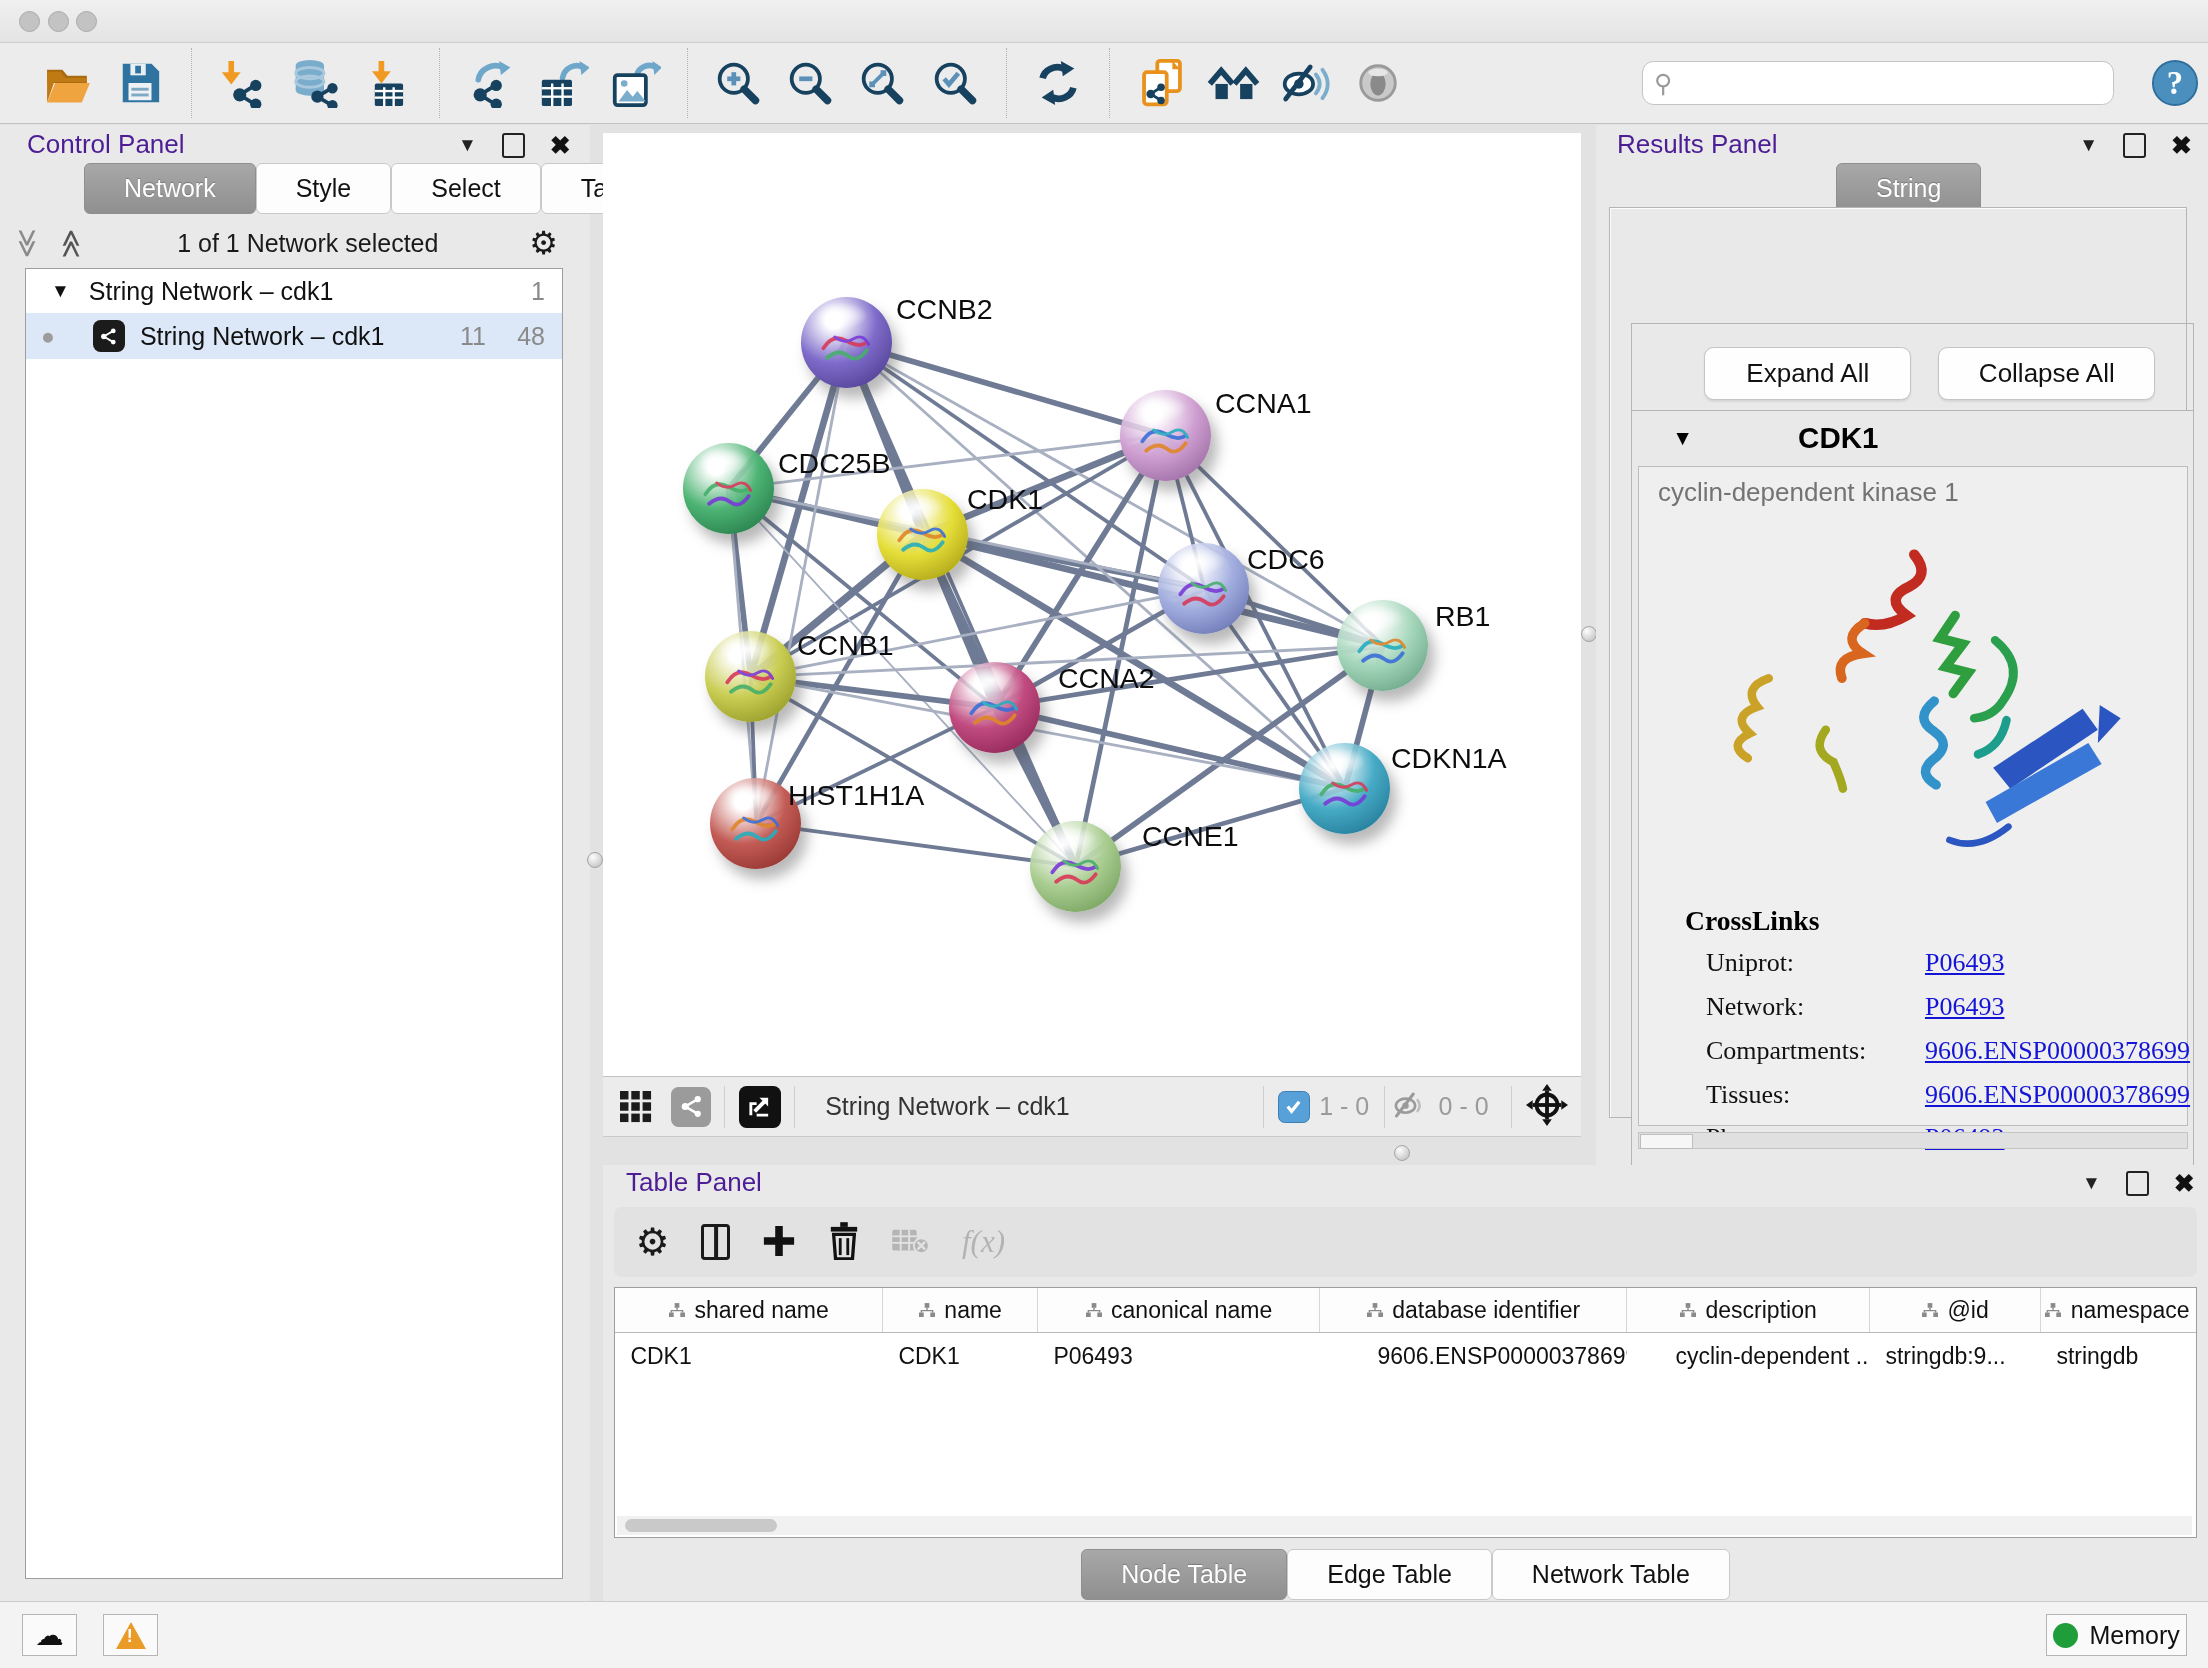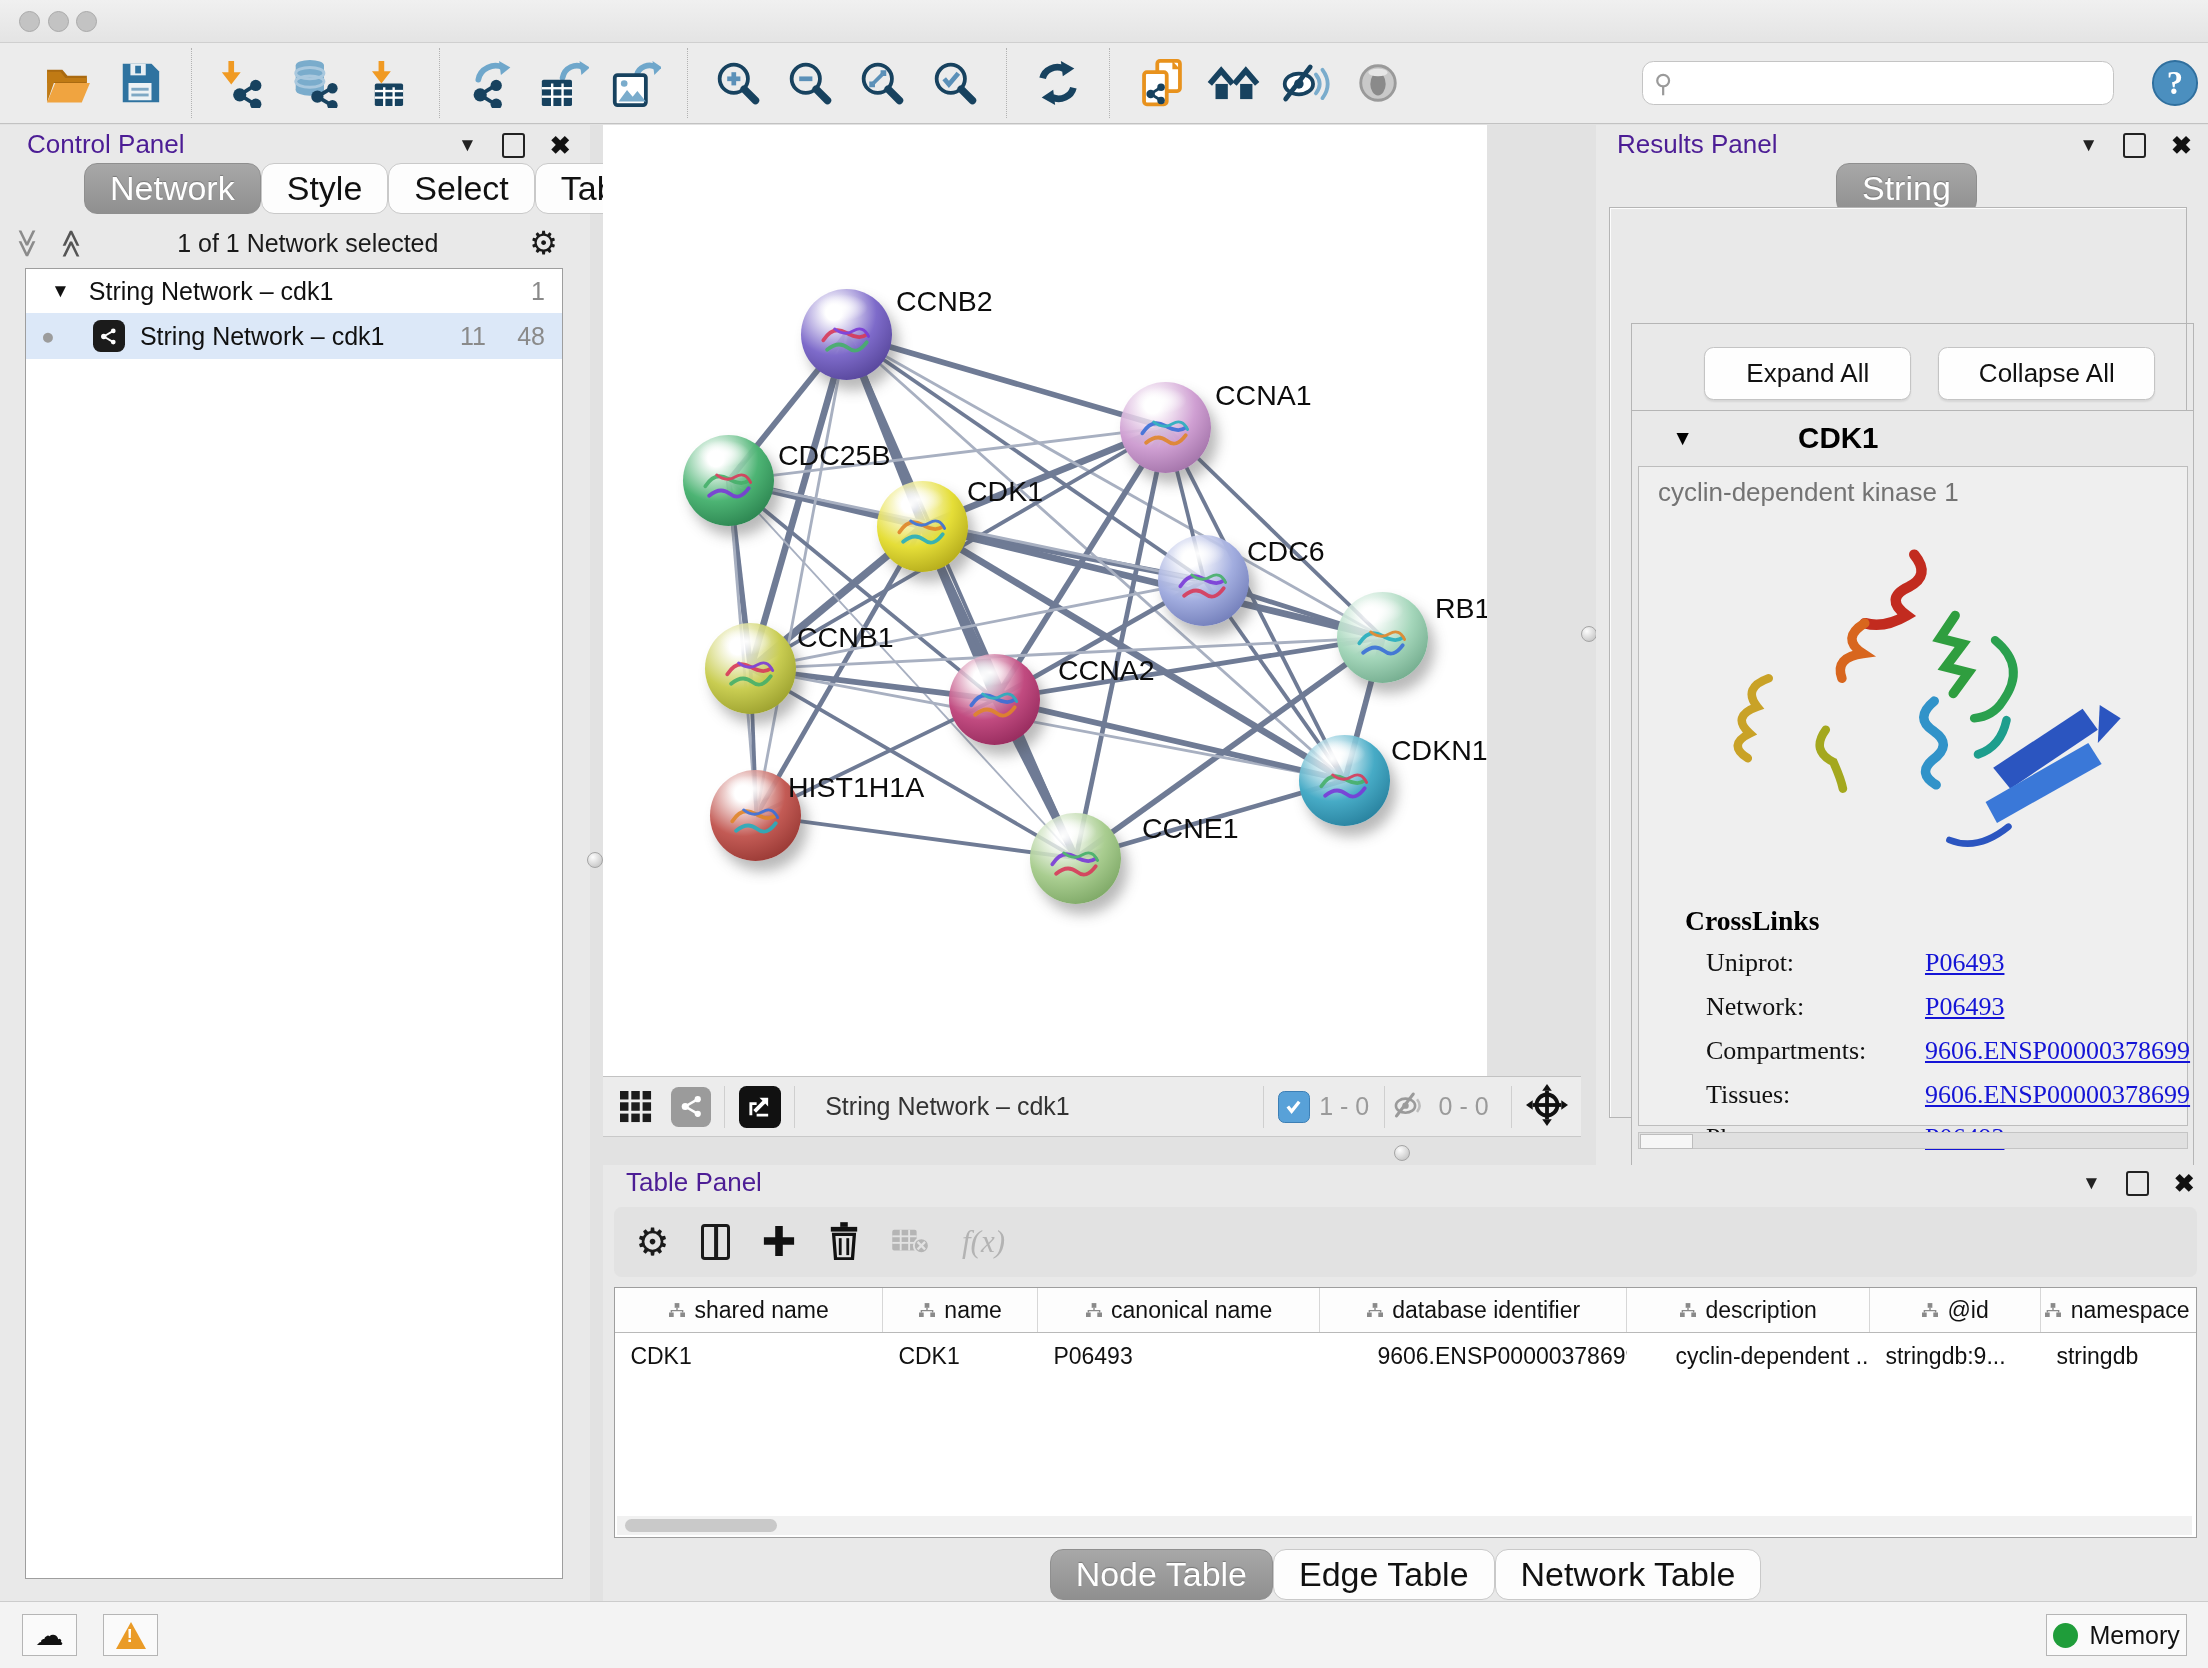--- a/index.html
+++ b/index.html
@@ -19,38 +19,38 @@
   #search-wrap{margin-left:auto;margin-right:25px;width:472px;height:44px;background:#fff;border:1.9px solid #c4c4c4;
     border-radius:11.4px;display:flex;align-items:center;padding-left:11.4px;box-sizing:border-box;}
   #search-input{border:none;outline:none;font-size:23px;width:409px;background:transparent;}
   .mag{font-size:25px;color:#9a9a9a;margin-right:5.7px;}
   
   .panel-title{font-size:26px;color:#4c1d95;}
   .win-ctrl{display:flex;align-items:center;gap:25px;}
   .wc-min{font-size:19px;color:#222;}
   .wc-box{width:19px;height:21px;border:2.9px solid #222;border-radius:2.9px;}
   .wc-x{font-size:25px;color:#111;font-weight:bold;}
-  .tab{height:49px;display:flex;align-items:center;justify-content:center;font-size:34px;
-    background:#fdfdfd;border:1px solid #c9c9c9;color:#111;border-radius:13px;padding:0 25px;}
+  .tab{height:49px;display:flex;align-items:center;justify-content:center;font-size:25px;
+    background:#fdfdfd;border:1px solid #c9c9c9;color:#111;border-radius:6px;padding:0 39px;}
   .tab.sel{background:linear-gradient(#a8a8a8,#8f8f8f);color:#fff;border-color:#8f8f8f;
     text-shadow:0 -1px 1px rgba(0,0,0,.25);}
   
   #control-panel{left:0;top:125px;width:590px;height:1476px;background:#e9e9e9;}
   #cp-tabs{left:84px;top:38px;display:flex;}
   #cp-status{left:0;top:99px;width:590px;height:38px;display:flex;align-items:center;}
   .chev{font-size:28.5px;color:#8b8b8b;display:inline-block;transform:rotate(90deg);margin-left:13.3px;}
   .chev.up{transform:rotate(-90deg);color:#555;}
   #cp-box{left:25px;top:143px;width:538px;height:1311px;background:#fff;border:1.9px solid #9e9e9e;box-sizing:border-box;}
   .tree-row{position:relative;height:44px;display:flex;align-items:center;font-size:25px;color:#111;}
   .tree-row.sel{background:#dce8f8;height:46px;}
   .share-badge{width:32px;height:32px;border-radius:7.6px;background:#1b1b1b;display:flex;align-items:center;justify-content:center;}
   .count{color:#8a8a8a;}
   
   #network-area{left:603px;top:125px;width:978px;height:1043px;}
-  #net-canvas{left:0;top:0;width:884px;height:951px;background:#fff;overflow:hidden;}
+  #net-canvas{left:0;top:8px;width:978px;height:951px;background:#fff;overflow:hidden;}
   #edges-svg{position:absolute;left:0;top:0;}
   .node{position:absolute;width:91px;height:91px;border-radius:50%;
     box-shadow:6.7px 10.5px 12.4px rgba(70,70,70,.38);}
   .node::before{content:'';position:absolute;left:16%;top:5%;width:58%;height:30%;border-radius:50%;
     background:radial-gradient(ellipse at center,rgba(255,255,255,.95),rgba(255,255,255,0) 70%);}
   .node svg{position:absolute;left:11.4px;top:19px;}
   .node-label{position:absolute;font-size:28.5px;color:#0c0c0c;white-space:nowrap;}
   #nv-toolbar{left:0;top:951px;width:978px;height:61px;background:#ececec;border-top:1.9px solid #c2c2c2;
     border-bottom:1.9px solid #c9c9c9;display:flex;align-items:center;box-sizing:border-box;}
   .nvsep{width:0;height:42px;border-left:1.9px solid #cfcfcf;margin:0 13.3px;}

